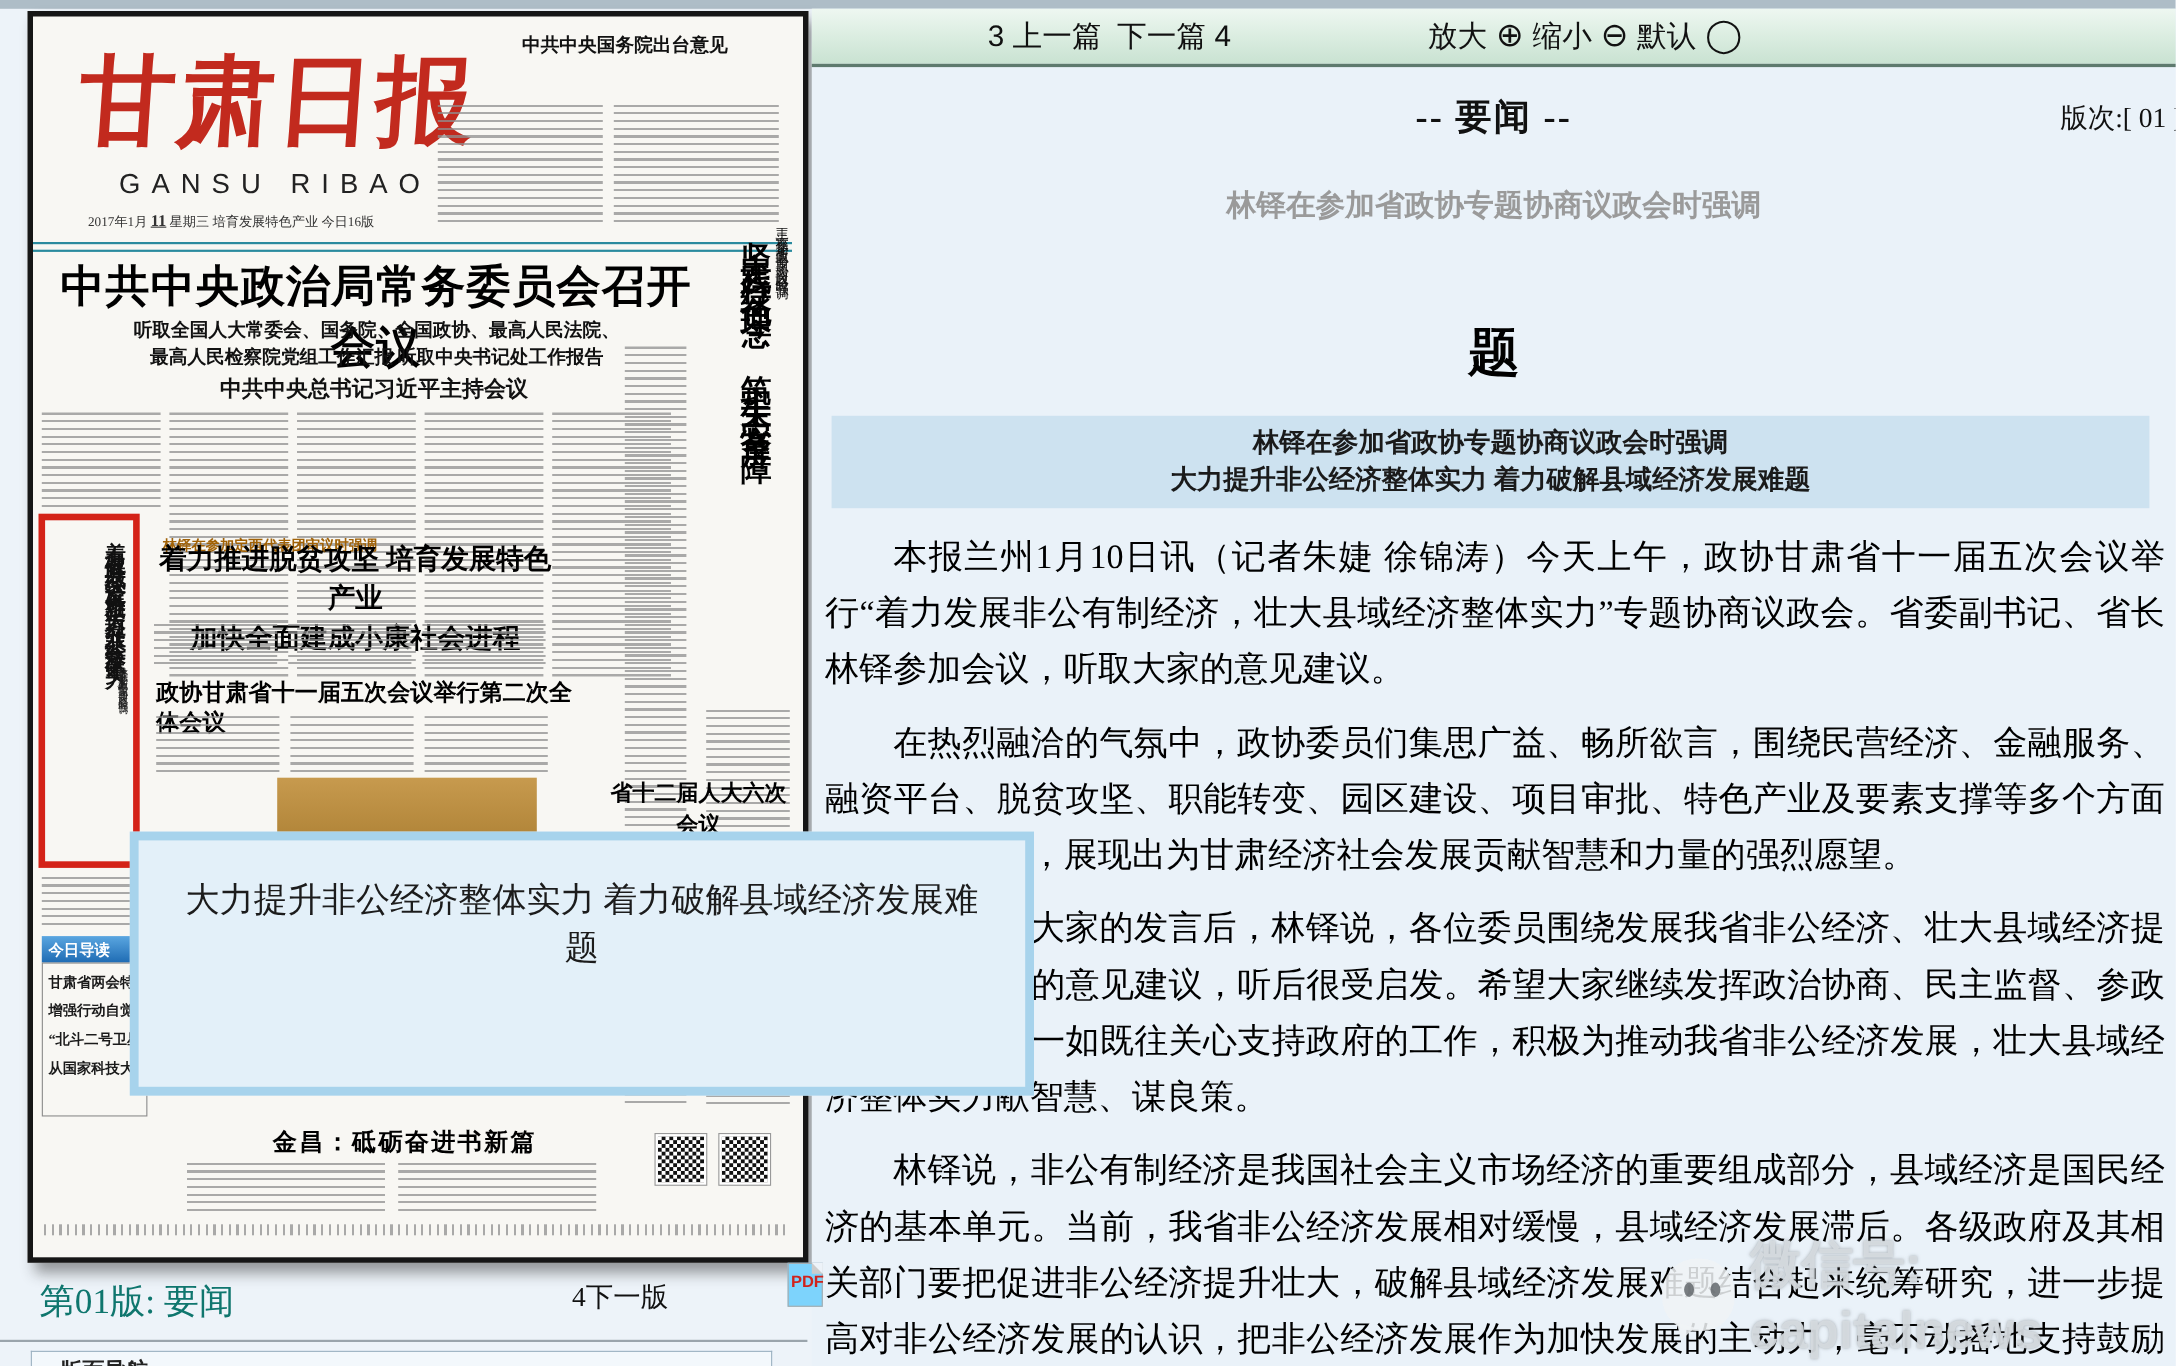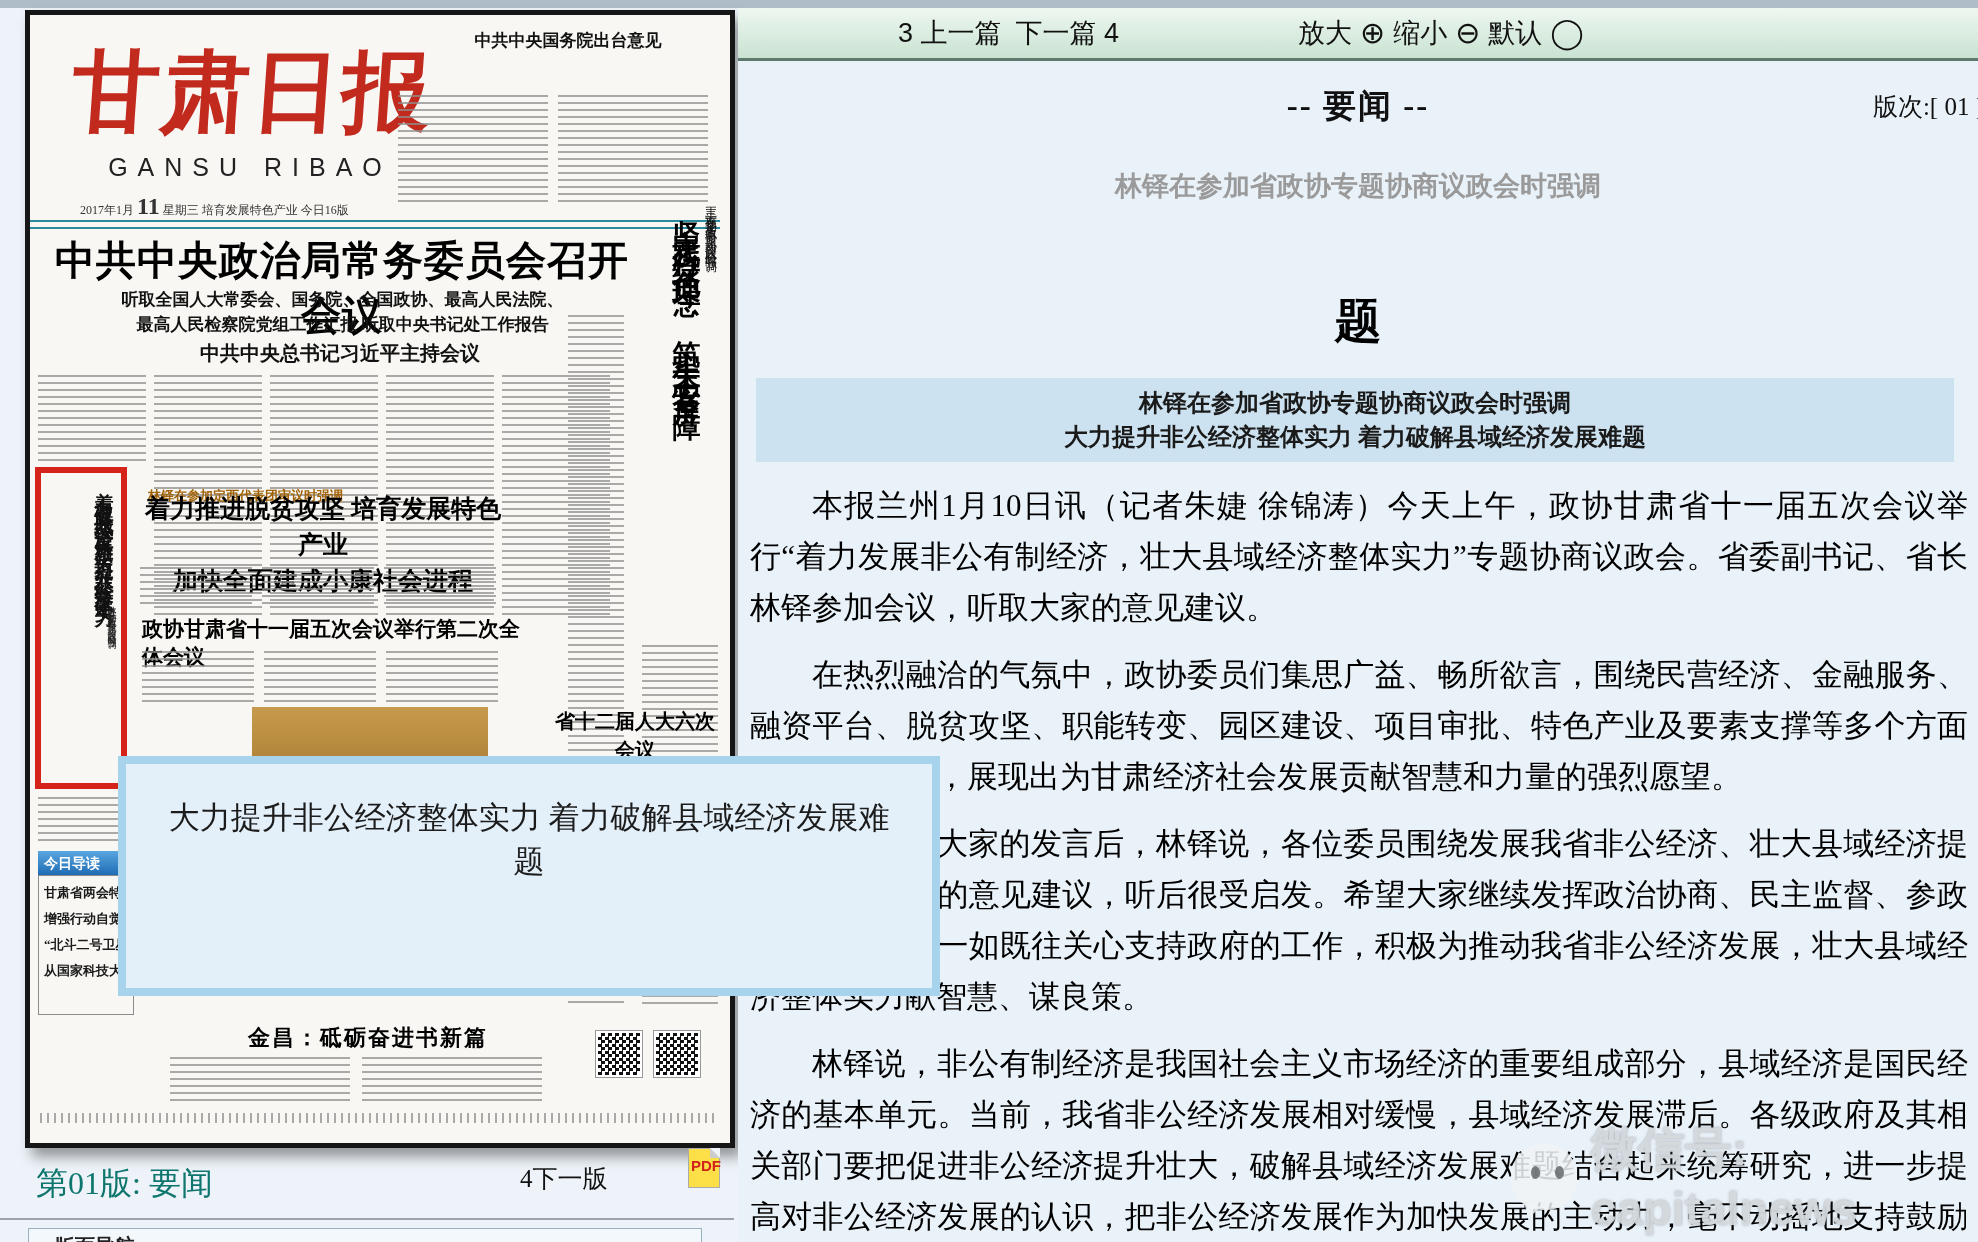--- a/index.html
+++ b/index.html
@@ -39,21 +39,21 @@
 
   
   .paper{position:absolute;left:25px;top:10px;width:700px;height:1128px;background:#f8f7f3;
     border:5px solid #161616;box-shadow:7px 9px 12px rgba(40,40,40,0.45);overflow:hidden;}
   .sim{background:repeating-linear-gradient(180deg,#8f8f8f 0 2px,transparent 2px 7px);opacity:.75;}
   .simv{background:repeating-linear-gradient(90deg,#8f8f8f 0 2px,transparent 2px 7px);opacity:.75;}
   .mast-title{position:absolute;left:42px;top:18px;width:350px;font-size:88px;font-weight:bold;color:#c22a1e;
     font-family:"Liberation Serif",serif;transform:skewX(-4deg);letter-spacing:2px;white-space:nowrap;}
   .mast-pinyin{position:absolute;left:70px;top:138px;width:300px;text-align:center;font-size:25px;letter-spacing:10px;color:#222;font-family:"Liberation Sans",sans-serif;}
   .mast-date{position:absolute;left:50px;top:178px;width:340px;font-size:12px;color:#333;white-space:nowrap;}
-  .mast-date b{font-size:24px;}
+  .mast-date b{font-size:15px;text-decoration:underline;}
   .tr-kicker{position:absolute;left:398px;top:14px;width:280px;text-align:center;font-size:17px;font-weight:bold;color:#111;}
   .tr-head{position:absolute;left:358px;top:38px;width:330px;text-align:center;font-size:26px;font-weight:bold;color:#111;}
   .divider{position:absolute;left:0px;top:205px;width:690px;height:5px;border-top:2px solid #2a8a9e;border-bottom:2px solid #2a8a9e;}
   .lead-h{position:absolute;left:12px;top:218px;width:600px;text-align:center;font-size:40px;font-weight:bold;color:#000;letter-spacing:1px;}
   .lead-s1{position:absolute;left:40px;top:272px;width:545px;text-align:center;font-size:17px;font-weight:bold;color:#111;line-height:25px;}
   .lead-s3{position:absolute;left:60px;top:325px;width:500px;text-align:center;font-size:20px;font-weight:bold;color:#111;}
   .redbox{position:absolute;left:5px;top:452px;width:92px;height:322px;border:6px solid #d42318;background:#f8f7f3;
     writing-mode:vertical-rl;text-orientation:upright;display:flex;padding:4px 2px;box-sizing:border-box;}
   .redbox .big{font-size:19px;font-weight:bold;color:#111;letter-spacing:5px;line-height:30px;}
   .redbox .small{font-size:9px;color:#222;letter-spacing:2px;line-height:14px;margin-top:2px;}
@@ -81,21 +81,21 @@
   .qrrow{position:absolute;left:566px;top:1016px;width:120px;display:flex;gap:12px;}
 
   
   .tooltip{position:absolute;left:118px;top:756px;width:822px;height:240px;background:#e3f0f9;
     border:8px solid #a7d3ec;box-sizing:border-box;padding-top:32px;}
   .tooltip div{text-align:center;font-size:31px;color:#1c1c1c;line-height:44px;padding:0 40px;}
 
   
   .pg-label{position:absolute;left:36px;top:1162px;font-size:32px;color:#0f766e;}
   .pg-next{position:absolute;left:520px;top:1162px;font-size:25px;color:#111;cursor:pointer;}
-  .pdficon{position:absolute;left:688px;top:1148px;width:30px;height:38px;background:#fde047;border:1px solid #aaa;cursor:pointer;}
+  .pdficon{position:absolute;left:716px;top:1148px;width:30px;height:38px;background:#7dd3fc;border:1px solid #aaa;cursor:pointer;}
   .pdficon:before{content:"";position:absolute;right:-1px;top:-1px;border-style:solid;border-width:0 10px 10px 0;border-color:#edf3f9 #edf3f9 #ccc #ccc;}
   .pdficon span{position:absolute;left:2px;top:8px;font-size:15px;font-weight:bold;color:#d0231c;font-family:"Liberation Sans",sans-serif;}
   .hrule{position:absolute;left:0;top:1218px;width:734px;height:2px;background:#9aa4ac;}
   .navbox{position:absolute;left:28px;top:1228px;width:672px;height:14px;border:1px solid #9ab0c0;border-bottom:none;background:#f3f8fc;overflow:hidden;}
   .navbox span{position:absolute;left:26px;top:4px;font-size:20px;font-weight:bold;color:#222;}
 </style>
 </head>
 <body>
 
 <div class="page">

